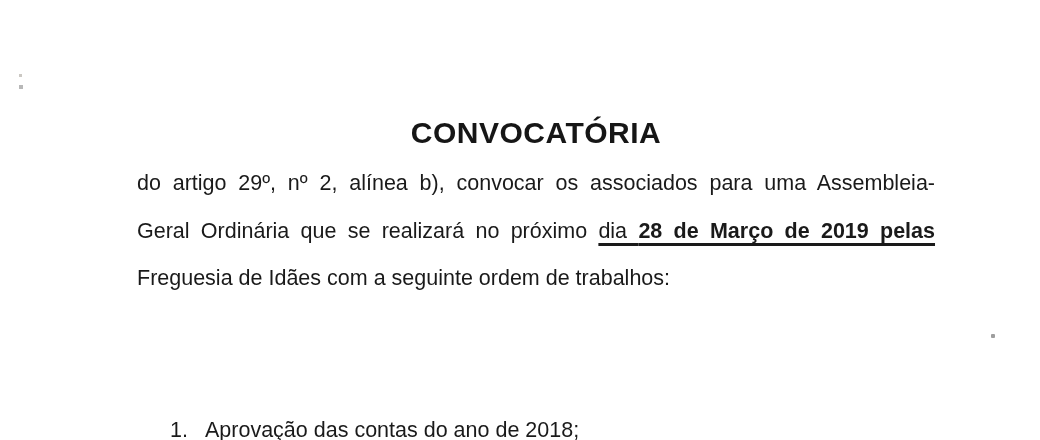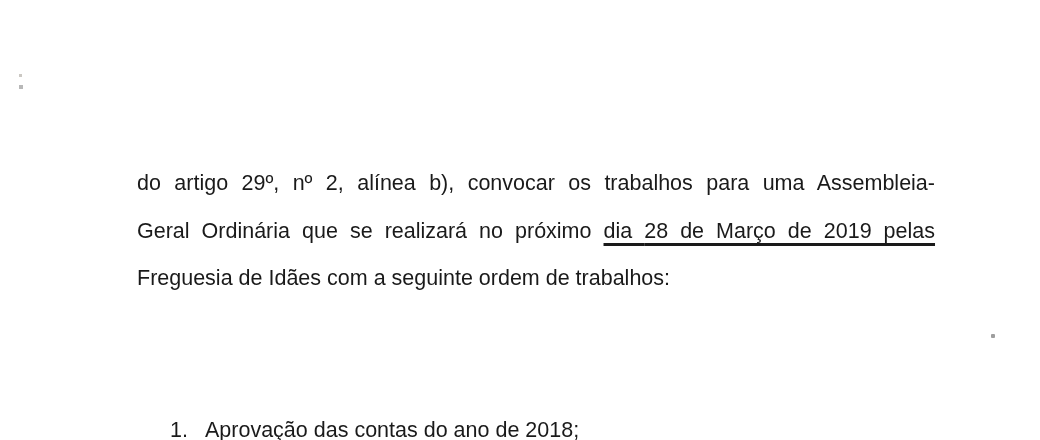--- a/index.html
+++ b/index.html
@@ -42,21 +42,21 @@
     height: 47.5px;
     line-height: 47.5px;
     font-size: 21.5px;
     white-space: normal;
     text-align: left;
   }
   .line.justify {
     text-align: justify;
     text-align-last: justify;
   }
-  .b { font-weight: 400; }
+  .b { font-weight: 700; }
   .u {
     text-decoration: underline;
     text-decoration-thickness: 2.5px;
     text-underline-offset: 5px;
     text-decoration-skip-ink: none;
   }
   .agenda {
     position: absolute;
     left: 170px;
     top: 407px;
@@ -105,23 +105,24 @@
 </head>
 <body>
 
 <div class="page">
 
   <div class="artifact-colon">
     <span class="dot-a"></span>
     <span class="dot-b"></span>
   </div>
 
+  <h1 class="doc-title">CONVOCATÓRIA</h1>
 
   <div class="paragraph">
-      <div class="line justify"><span>do artigo 29º, nº 2, alínea b), convocar os trabalhos para uma Assembleia-</span></div>
+      <div class="line justify"><span>do artigo 29º, nº 2, alínea b), convocar os associados para uma Assembleia-</span></div>
       <div class="line justify"><span>Geral Ordinária que se realizará no próximo </span><span class="u">dia </span><span class="b u">28 de Março de 2019 pelas</span></div>
       <div class="line"><span>Freguesia de Idães com a seguinte ordem de trabalhos:</span></div>
     </div>
 
   <div class="artifact-dot"></div>
 
   <div class="agenda">
     <span class="agenda-number">1.</span>
     <span class="agenda-text">Aprovação das contas do ano de 2018;</span>
   </div>

